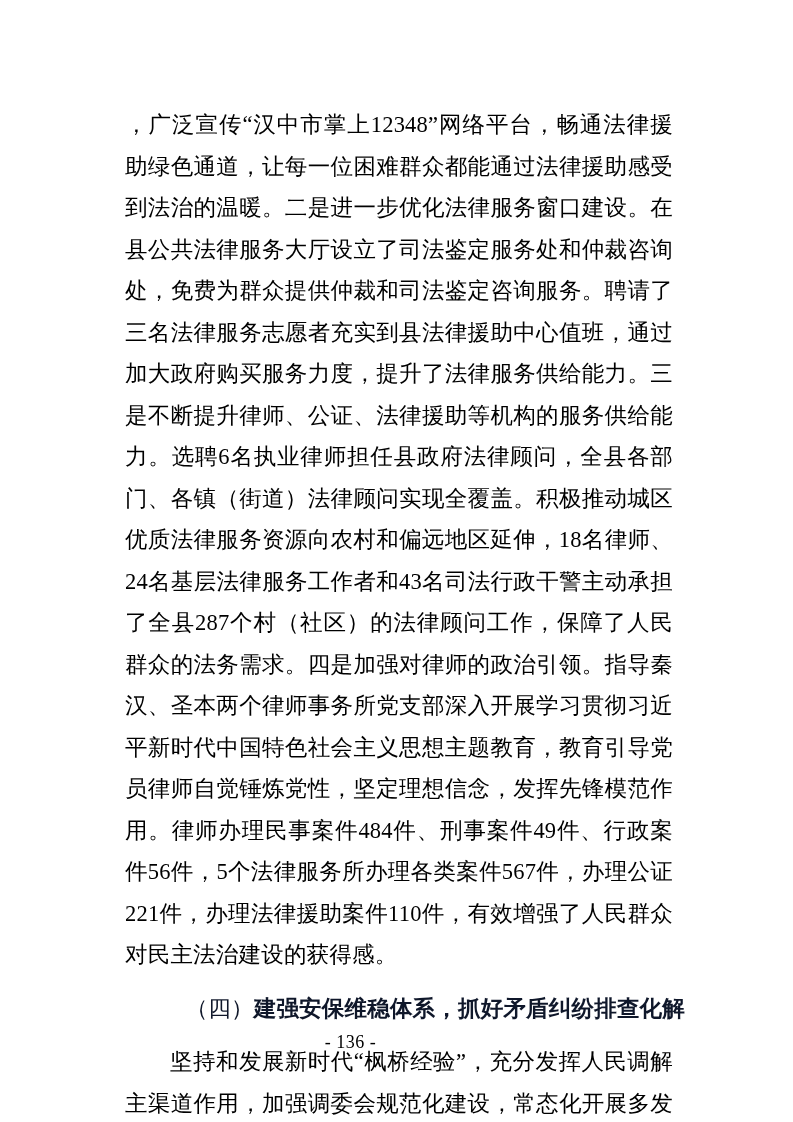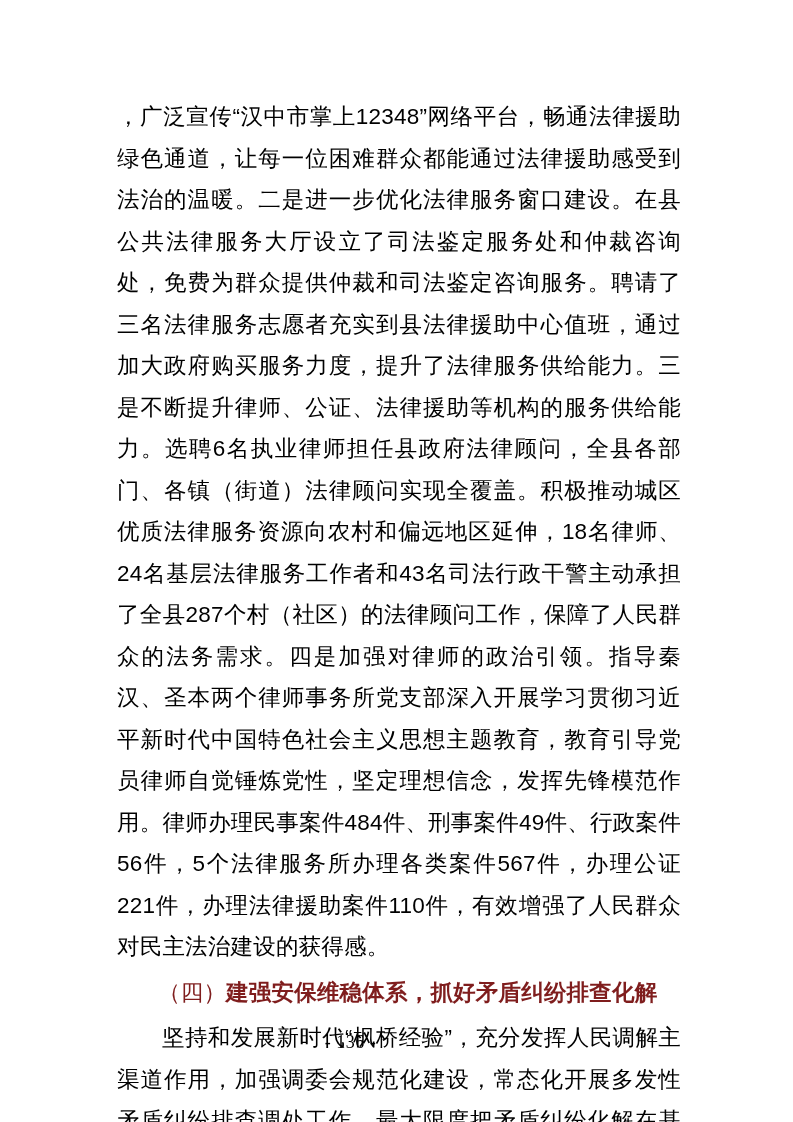--- a/index.html
+++ b/index.html
@@ -19,41 +19,42 @@
     box-sizing: border-box;
     overflow: hidden;
   }
   .content {
     position: absolute;
     left: 113px;
     top: 92px;
     width: 572px;
   }
   .para {
-    margin: 4px;
+    margin: 12px;
     font-size: 22.5px;
     line-height: 41.5px;
     color: #000000;
     text-align: justify;
     text-justify: inter-character;
     letter-spacing: 0.2px;
-    font-family: Liberation Sans, sans-serif;
+    font-family: Liberation Serif, serif;
   }
   .indent {
     text-indent: 45px;
   }
   .heading {
     margin: 0;
     font-size: 22.5px;
     line-height: 41.5px;
-    color: #7f1d1d;
+    color: #0f172a;
     text-indent: 45px;
     font-weight: bold;
     font-family: "Liberation Sans", "DejaVu Sans", sans-serif;
     letter-spacing: 0.2px;
+    text-align: right;
   }
   .heading .hd-num {
     font-weight: normal;
     font-family: "Liberation Serif", "DejaVu Serif", serif;
   }
   .footer {
     position: absolute;
     left: 0;
     top: 1032px;
     width: 701px;

